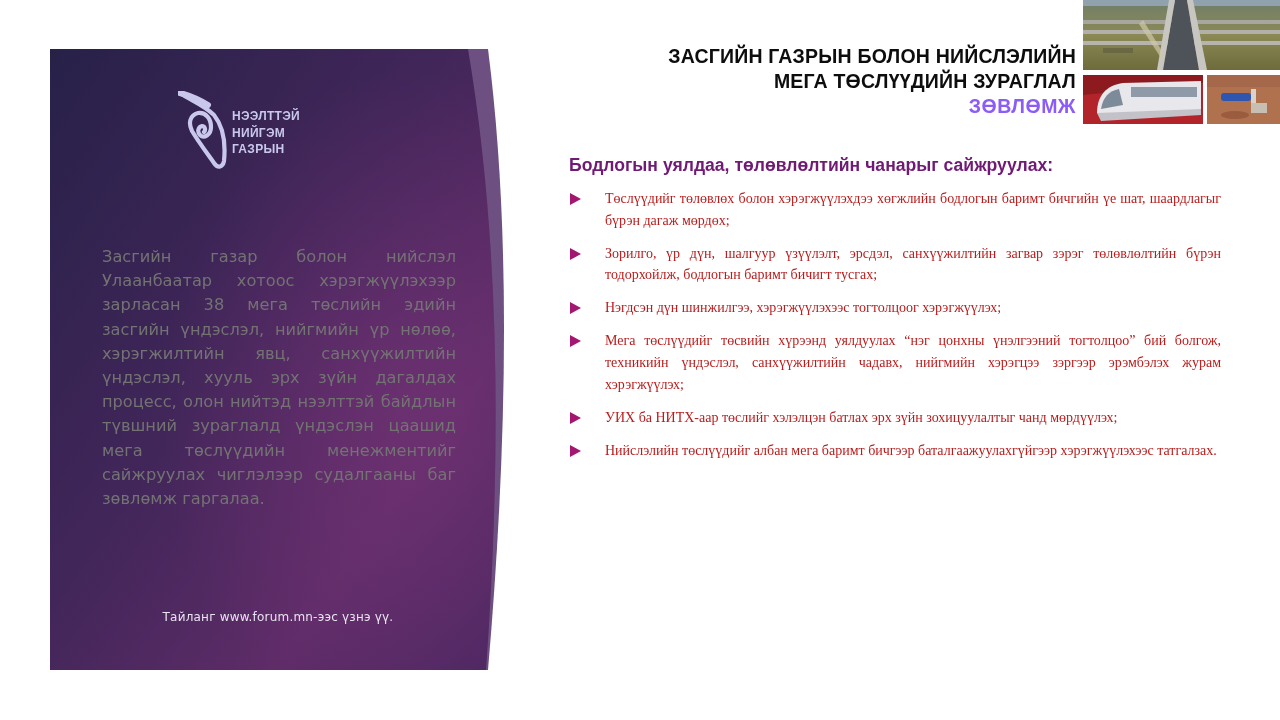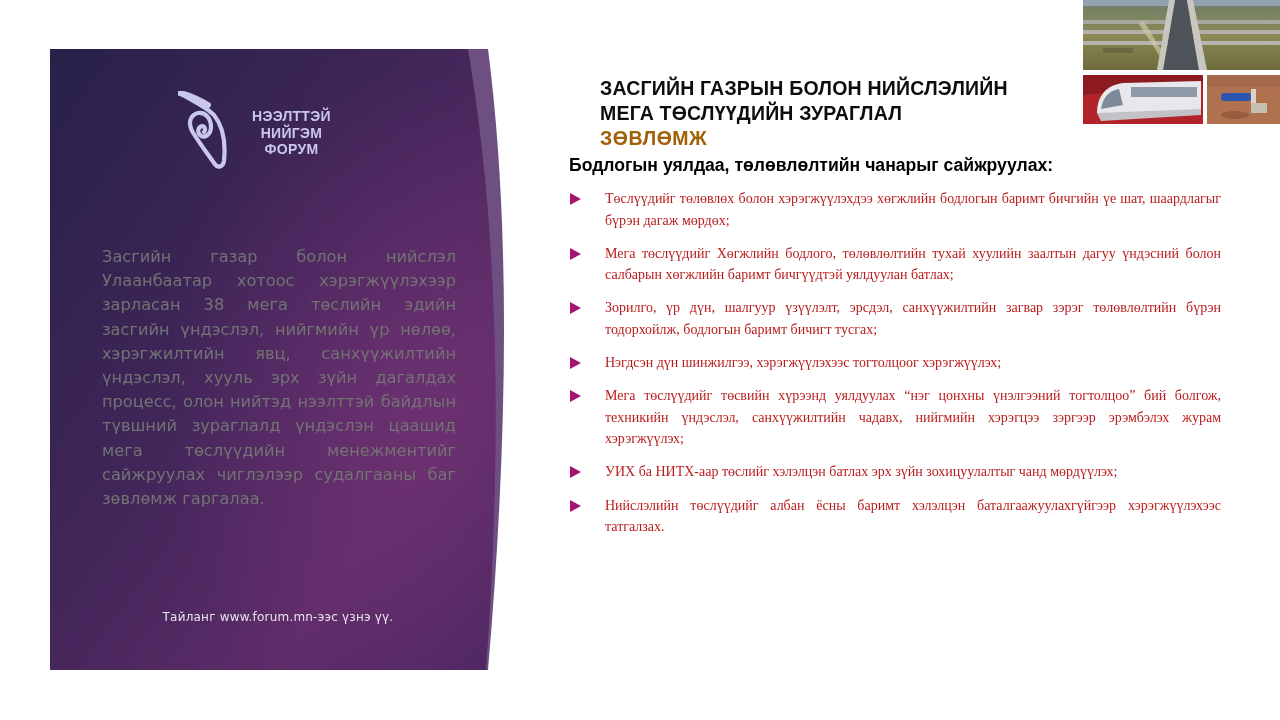--- a/index.html
+++ b/index.html
@@ -8,56 +8,56 @@
 
   
   .panel {
     position: absolute; left: 50px; top: 49px; width: 460px; height: 621px;
   }
   .panel svg.panel-bg { position: absolute; left: 0; top: 0; width: 460px; height: 621px; }
 
   .logo { position: absolute; left: 128px; top: 42px; width: 180px; height: 80px; }
   .logo-mark { position: absolute; left: 0; top: 0; width: 50px; height: 78px; }
   .logo-text {
-    position: absolute; left: 74px; top: 17px;
+    position: absolute; left: 54px; top: 17px;
     color: #c9c8ec; font-family: "Liberation Sans", sans-serif; font-weight: bold;
-    font-size: 14px; line-height: 16.5px; letter-spacing: 0.3px; text-align: center;
+    font-size: 12px; line-height: 16.5px; letter-spacing: 0.3px;
   }
   .logo-text div { white-space: nowrap; }
 
   .intro {
     position: absolute; left: 52px; top: 196px; width: 354px;
     color: #737373; font-family: "DejaVu Sans", sans-serif; font-size: 16.2px; line-height: 24.2px;
     text-align: justify;
   }
   .footer-note {
     position: absolute; left: 0; width: 456px; top: 561px; text-align: center;
     color: #e8e4f0; font-family: "DejaVu Sans", sans-serif; font-size: 12px; letter-spacing: 0.2px;
   }
 
   
   .title {
-    position: absolute; left: 600px; top: 44px; width: 476px; text-align: left;
-    font-family: "Liberation Sans", sans-serif; font-weight: bold; margin-top: 32px;
+    position: absolute; left: 600px; top: 44px; width: 476px; text-align: right;
+    font-family: "Liberation Sans", sans-serif; font-weight: bold;
   }
   .title .line { font-size: 19.5px; line-height: 25px; color: #0d0d0d; letter-spacing: 0.2px; white-space: nowrap; }
-  .title .accent { font-size: 19.5px; line-height: 25px; color: #a16207; letter-spacing: 0.5px; }
+  .title .accent { font-size: 19.5px; line-height: 25px; color: #8b5cf6; letter-spacing: 0.5px; }
 
   
   .photo { position: absolute; overflow: hidden; }
   .photo svg { width: 100%; height: 100%; display: block; }
   .photo-highway { left: 1083px; top: 0; width: 197px; height: 70px; }
   .photo-train { left: 1083px; top: 75px; width: 120px; height: 49px; }
   .photo-site { left: 1207px; top: 75px; width: 73px; height: 49px; }
 
   
   .recs { position: absolute; left: 569px; top: 154px; width: 652px; }
   .recs-heading {
     font-family: "Liberation Sans", sans-serif; font-weight: bold; font-size: 17.6px; line-height: 22px;
-    color: #000000; margin-bottom: 12px; white-space: nowrap;
+    color: #701a75; margin-bottom: 12px; white-space: nowrap;
   }
   .rec { position: relative; padding-left: 36px; margin-bottom: 11.5px; }
   .rec .bullet {
     position: absolute; left: 1px; top: 5px; width: 0; height: 0;
     border-top: 6px solid transparent; border-bottom: 6px solid transparent;
     border-left: 11px solid #a31770;
   }
   .rec .text {
     font-family: Liberation Serif, serif; font-size: 14px; line-height: 21.6px; color: #b91c1c;
     text-align: justify;
@@ -88,21 +88,21 @@
   </svg>
 
   <div class="logo">
     <svg class="logo-mark" viewBox="0 0 50 78">
       <path d="M2,2 C14,10 26,14 36,24 C44,34 48,50 46,70 C45,76 40,78 36,72 C26,58 20,50 14,40 C10,32 12,24 20,22 C28,21 33,28 33,36 C33,44 26,48 22,44 C19,41 20,36 24,35 C27,35 28,39 26,41" fill="none" stroke="#c9c8ec" stroke-width="4.2" stroke-linecap="round" stroke-linejoin="round"></path>
       <path d="M2,2 C10,4 20,8 30,14" fill="none" stroke="#c9c8ec" stroke-width="6" stroke-linecap="round"></path>
     </svg>
     <div class="logo-text">
       <div>НЭЭЛТТЭЙ</div>
       <div>НИЙГЭМ</div>
-      <div>ФОРУМ</div>
+      <div>ГАЗРЫН</div>
     </div>
   </div>
 
   <p class="intro">Засгийн газар болон нийслэл Улаанбаатар хотоос хэрэгжүүлэхээр зарласан 38 мега төслийн эдийн засгийн үндэслэл, нийгмийн үр нөлөө, хэрэгжилтийн явц, санхүүжилтийн үндэслэл, хууль эрх зүйн дагалдах процесс, олон нийтэд нээлттэй байдлын түвшний зураглалд үндэслэн цаашид мега төслүүдийн менежментийг сайжруулах чиглэлээр судалгааны баг зөвлөмж  гаргалаа.</p>
 
   <div class="footer-note">Тайланг www.forum.mn-ээс үзнэ үү.</div>
 </div>
 
 <div class="title">
   <div class="line">ЗАСГИЙН  ГАЗРЫН БОЛОН  НИЙСЛЭЛИЙН</div>
@@ -154,35 +154,31 @@
 
 <div class="recs">
   <div class="recs-heading">Бодлогын уялдаа, төлөвлөлтийн чанарыг сайжруулах:</div>
 
   <div class="rec">
     <span class="bullet"></span>
     <p class="text">Төслүүдийг төлөвлөх болон хэрэгжүүлэхдээ  хөгжлийн бодлогын баримт бичгийн  үе шат, шаардлагыг бүрэн дагаж мөрдөх;</p>
   </div>
   <div class="rec">
     <span class="bullet"></span>
-    <p class="text">Мега төслүүдийг Хөгжлийн бодлого, төлөвлөлтийн тухай хуулийн заалтын дагуу үндэсний болон салбарын хөгжлийн баримт бичгүүдтэй уялдуулан батлах;</p>
-  </div>
-  <div class="rec">
-    <span class="bullet"></span>
     <p class="text">Зорилго, үр дүн, шалгуур үзүүлэлт, эрсдэл, санхүүжилтийн загвар зэрэг төлөвлөлтийн бүрэн тодорхойлж, бодлогын баримт бичигт тусгах;</p>
   </div>
   <div class="rec">
     <span class="bullet"></span>
     <p class="text">Нэгдсэн дүн шинжилгээ,  хэрэгжүүлэхээс  тогтолцоог хэрэгжүүлэх;</p>
   </div>
   <div class="rec">
     <span class="bullet"></span>
     <p class="text">Мега төслүүдийг төсвийн хүрээнд уялдуулах “нэг цонхны үнэлгээний тогтолцоо” бий болгож, техникийн үндэслэл, санхүүжилтийн чадавх, нийгмийн хэрэгцээ зэргээр эрэмбэлэх журам хэрэгжүүлэх;</p>
   </div>
   <div class="rec">
     <span class="bullet"></span>
     <p class="text">УИХ ба НИТХ-аар төслийг хэлэлцэн батлах эрх зүйн зохицуулалтыг чанд мөрдүүлэх;</p>
   </div>
   <div class="rec">
     <span class="bullet"></span>
-    <p class="text">Нийслэлийн төслүүдийг албан ёсны баримт хэлэлцэн баталгаажуулахгүйгээр  хэрэгжүүлэхээс татгалзах.</p>
+    <p class="text">Нийслэлийн төслүүдийг албан мега баримт бичгээр баталгаажуулахгүйгээр  хэрэгжүүлэхээс татгалзах.</p>
   </div>
 </div>
 
 </body></html>

